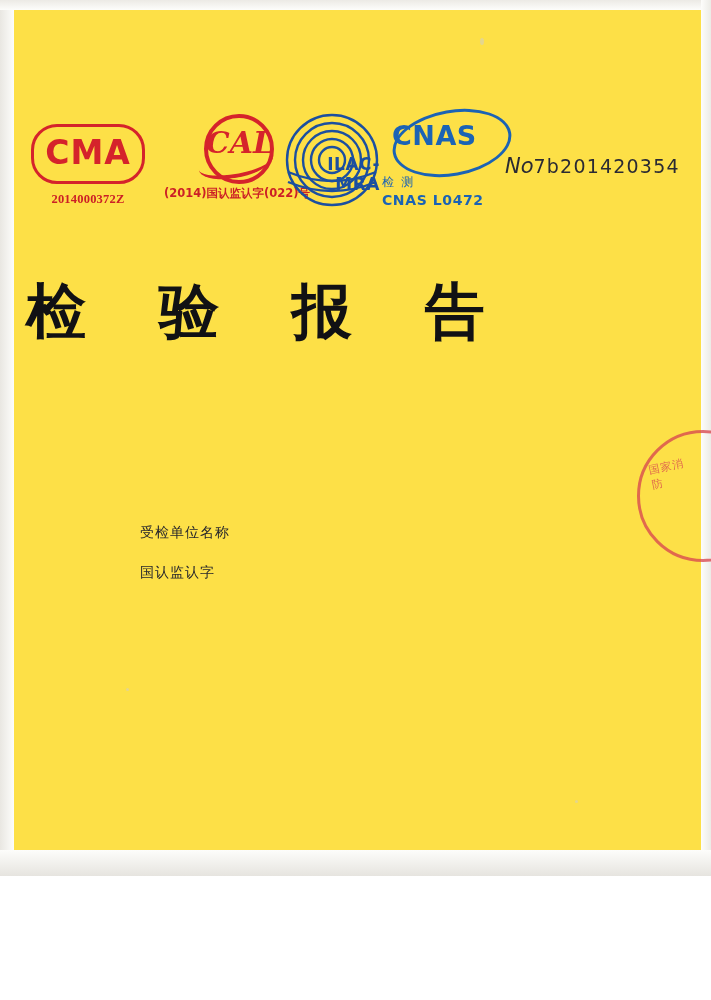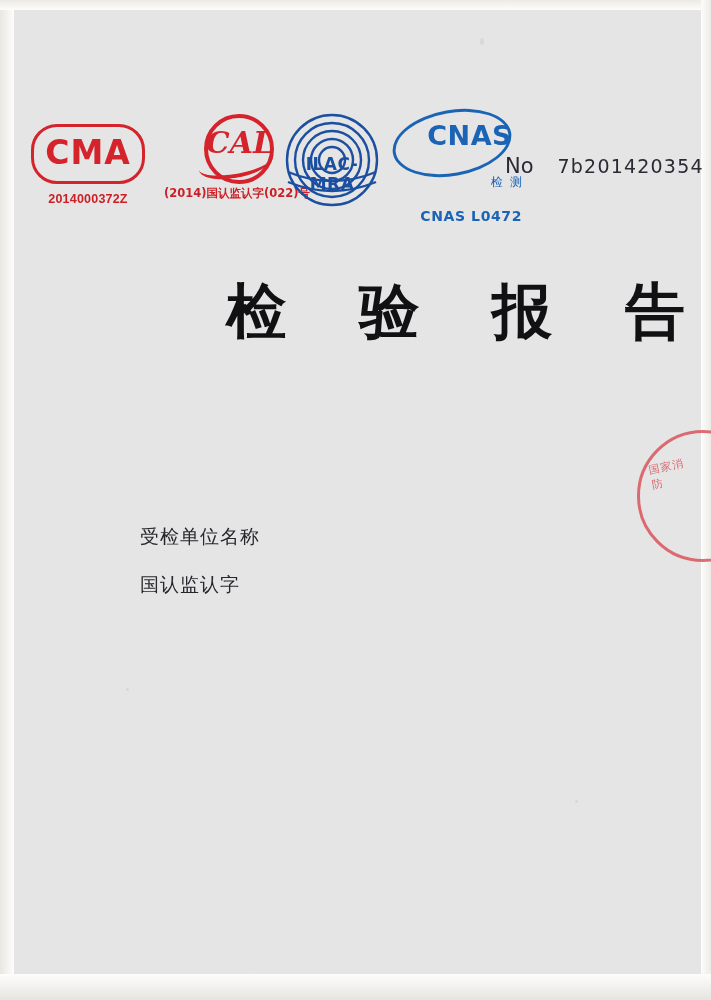--- a/index.html
+++ b/index.html
@@ -9,22 +9,22 @@
   body {
     width: 711px;
     height: 1000px;
     background: #ffffff;
     font-family: "Liberation Sans", sans-serif;
     overflow: hidden;
   }
   .page {
     position: relative;
     width: 711px;
-    height: 1000px;
-    background: #e5e5e5;
+    height: 876px;
+    background: #fde047;
     overflow: hidden;
   }
   
   .paper-edge-left {
     position: absolute;
     left: 0; top: 0; bottom: 0;
     width: 14px;
     background: linear-gradient(to right, #e9e7e2, #fdfdfb);
   }
   .paper-edge-top {
@@ -78,21 +78,21 @@
     font-family: "DejaVu Sans", sans-serif;
     font-weight: bold;
     font-size: 33px;
     letter-spacing: 1px;
     color: #d5232b;
     line-height: 44px;
     text-align: center;
   }
   .cma-code {
     margin-top: 8px;
-    font-family: Liberation Sans, sans-serif;
+    font-family: Liberation Serif, serif;
     font-weight: bold;
     font-size: 12.5px;
     color: #cc2026;
     letter-spacing: 0.2px;
   }
 
   
   .cal {
     position: absolute;
     left: 160px;
@@ -142,21 +142,21 @@
     color: #cc2026;
     white-space: nowrap;
   }
 
   
   .ilac {
     position: absolute;
     left: 272px;
     top: 16px;
     width: 120px;
-    text-align: center;
+    text-align: right;
   }
   .ilac-globe {
     position: relative;
     width: 96px;
     height: 96px;
     margin: 0 auto;
   }
   .ilac-globe svg { display: block; }
   .ilac-text {
     position: absolute;
@@ -168,21 +168,21 @@
     color: #1b4fa0;
     letter-spacing: 0.5px;
   }
 
   
   .cnas {
     position: absolute;
     left: 382px;
     top: 10px;
     width: 140px;
-    text-align: right;
+    text-align: left;
   }
   .cnas-oval {
     position: relative;
     width: 120px;
     height: 74px;
     margin: 0 auto;
   }
   .cnas-oval .ov {
     position: absolute;
     left: 0; top: 4px;
@@ -207,51 +207,52 @@
     font-size: 12px;
     color: #1b63b5;
     margin-top: -6px;
   }
   .cnas-code {
     font-family: "DejaVu Sans", sans-serif;
     font-weight: bold;
     font-size: 14px;
     color: #1b63b5;
     letter-spacing: 0.6px;
-    margin-top: 17px;
+    margin-top: 1px;
   }
 
   
   .report-no {
     position: absolute;
     left: 505px;
     top: 58px;
     font-family: "DejaVu Sans", sans-serif;
     font-size: 20px;
     color: #2a2a33;
     letter-spacing: 1px;
     white-space: nowrap;
   }
   .report-no .no-label {
     font-size: 21px;
     letter-spacing: 0;
+    font-style: italic;
   }
   .report-no .no-value {
-    margin-left: 24px;
+    margin-left: 0;
     font-size: 19px;
     letter-spacing: 1.2px;
   }
 
   
   .doc-title {
     position: absolute;
     left: 0;
     right: 0;
     top: 272px;
-    text-align: right;
+    text-align: left;
     font-family: "DejaVu Sans", sans-serif;
     font-weight: bold;
     font-size: 60px;
     letter-spacing: 26px;
     text-indent: 26px;
     color: #111114;
   }
 
   
   .fields {
@@ -261,21 +262,21 @@
     width: 440px;
   }
   .field-row {
     display: flex;
     align-items: baseline;
     margin-bottom: 22px;
   }
   .field-label {
     width: 122px;
     font-family: "DejaVu Sans", sans-serif;
-    font-size: 19px;
+    font-size: 14px;
     color: #26262c;
     letter-spacing: 1px;
     white-space: nowrap;
   }
   .field-label.spread {
     letter-spacing: 6.5px;
   }
   .field-value {
     font-family: "DejaVu Sans", sans-serif;
     font-size: 15.5px;

